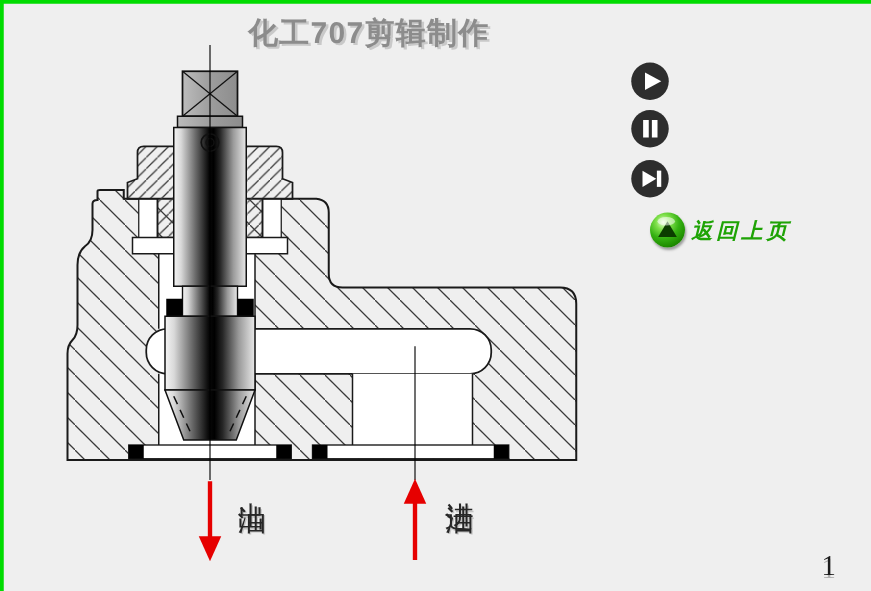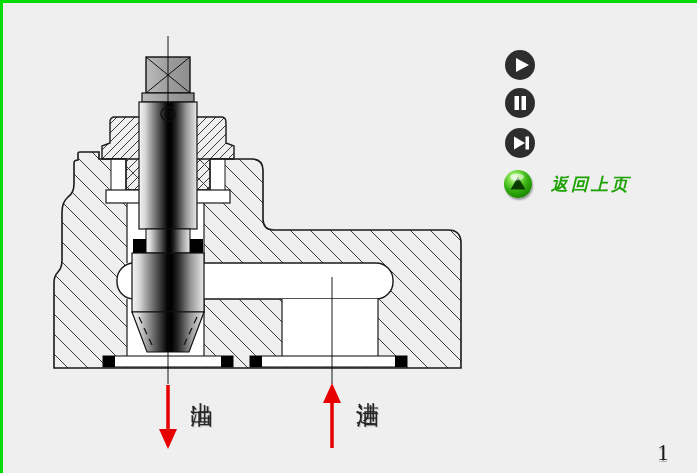--- a/index.html
+++ b/index.html
@@ -26,22 +26,22 @@
   .media-btn{
     position:absolute;width:30px;height:30px;border:none;padding:0;margin:0;
     border-radius:50%;background:#2d2d2d;cursor:pointer;
     display:flex;align-items:center;justify-content:center;
   }
   .media-btn svg{display:block;}
   .btn-play{left:505px;top:50px;}
   .btn-pause{left:505px;top:88px;}
   .btn-next{left:505px;top:128px;}
   .back-group{
-    position:absolute;left:504px;top:169px;height:30px;
-    display:flex;align-items:center;gap:19px;cursor:pointer;
+    position:absolute;left:520px;top:169px;height:30px;
+    display:flex;align-items:center;gap:5px;cursor:pointer;
   }
   .back-sphere{
     position:relative;width:28px;height:28px;border-radius:50%;
     background:radial-gradient(circle at 38% 28%, #eaffdc 0%, #7fe04a 22%, #35b112 48%, #1f8e00 72%, #0b5400 100%);
     box-shadow:1px 2px 2px rgba(0,0,0,0.35);
   }
   .back-sphere svg{position:absolute;left:0;top:0;}
   .back-label{
     font-size:17px;font-weight:bold;font-style:italic;color:#1ea305;
     letter-spacing:3px;white-space:nowrap;
@@ -53,20 +53,21 @@
   }
 </style>
 </head>
 <body>
 
 <div class="stage">
 
   <div class="border-top"></div>
   <div class="border-left"></div>
 
+  <div class="title">化工707剪辑制作</div>
 
   <svg class="diagram-svg" width="697" height="473" viewBox="0 0 697 473" xmlns="http://www.w3.org/2000/svg">
     <defs>
       <pattern id="hatchBody" patternUnits="userSpaceOnUse" width="20" height="20">
         <path d="M0,0 L20,20" stroke="#3a3a3a" stroke-width="1"></path>
       </pattern>
       <pattern id="hatchNut" patternUnits="userSpaceOnUse" width="9" height="9">
         <path d="M0,9 L9,0" stroke="#3a3a3a" stroke-width="1"></path>
       </pattern>
       <linearGradient id="cylGrad" x1="0" y1="0" x2="1" y2="0">

